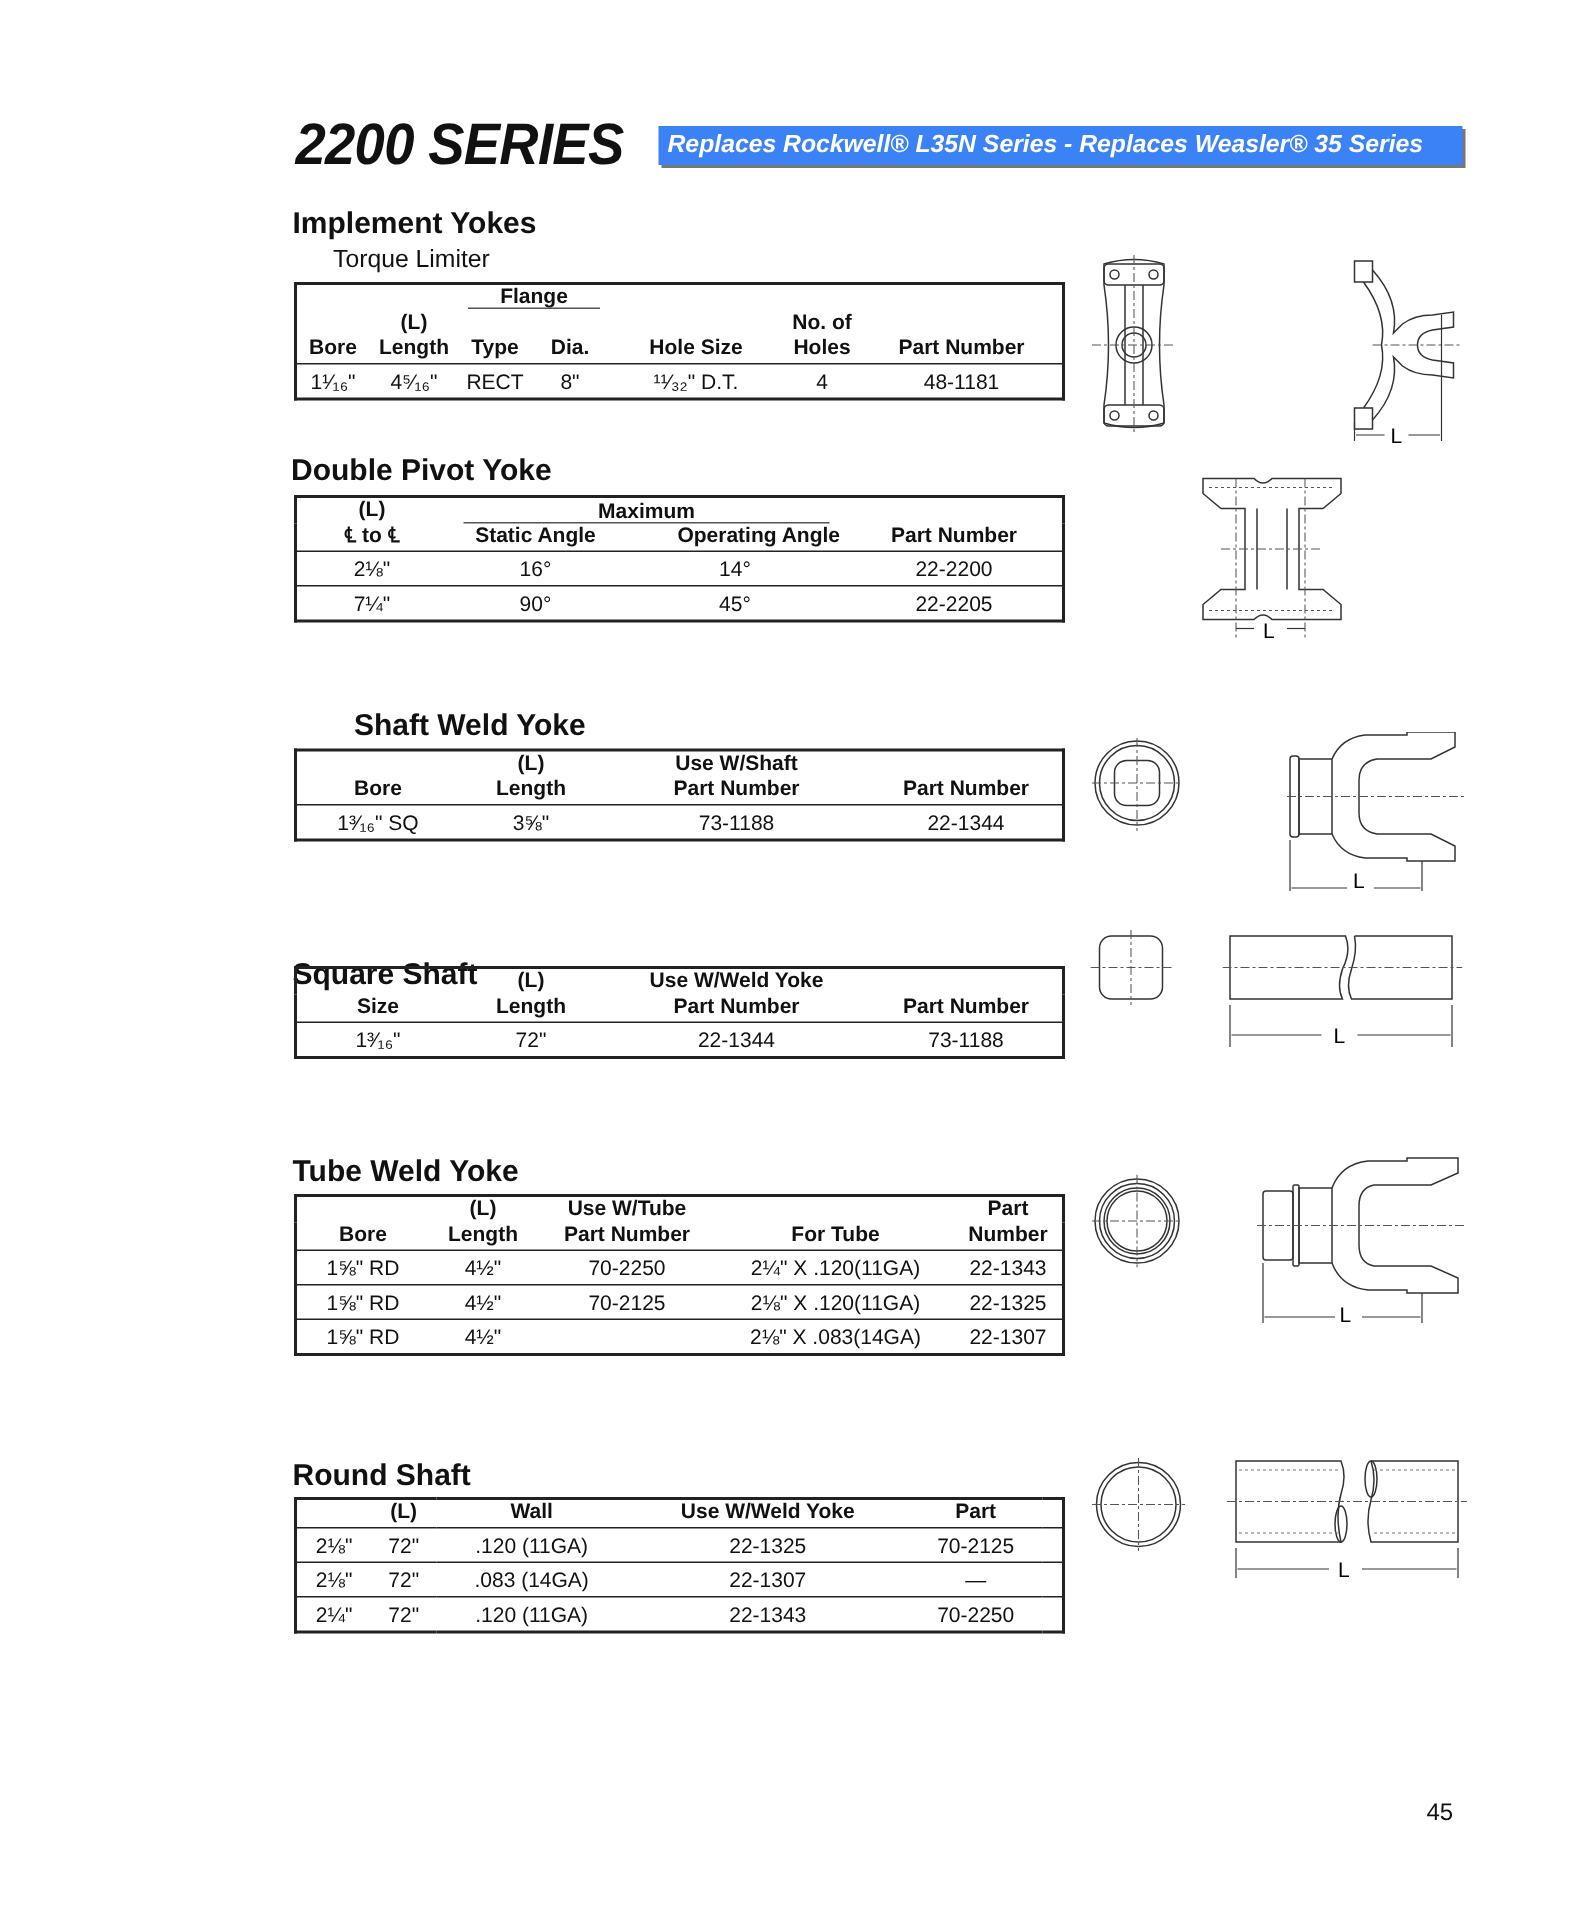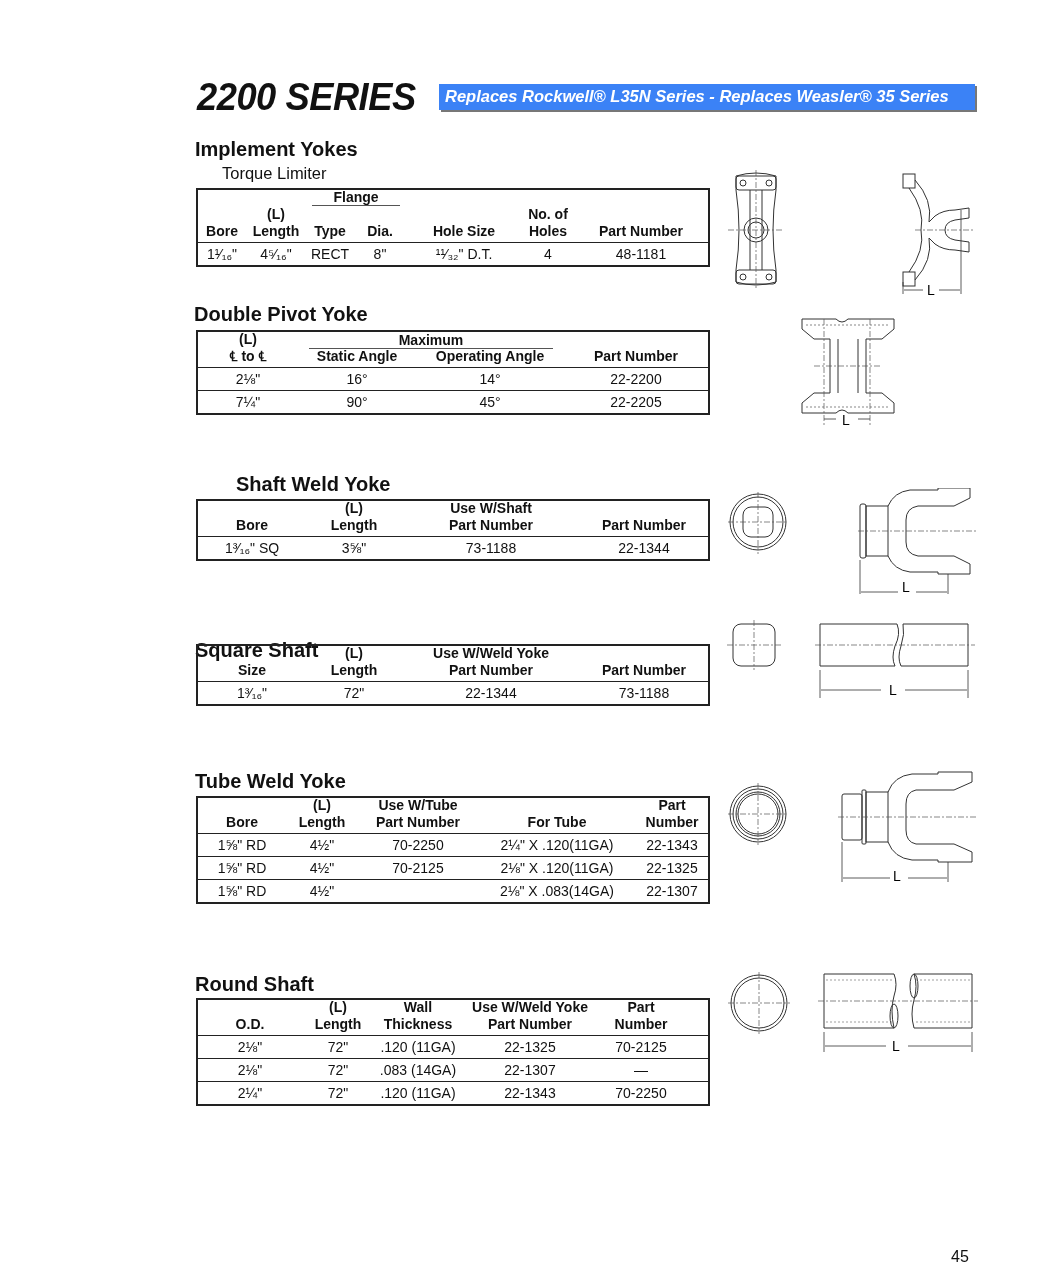--- a/index.html
+++ b/index.html
@@ -17,21 +17,21 @@
   .section-sub { font-size:16.5px; line-height:20px; }
 
   table.spec { position:absolute; border-collapse:collapse; border:2px solid #222; font-size:14px; }
   table.spec th { font-weight:bold; font-size:14px; line-height:15px; padding:0 4px 2px; vertical-align:bottom; text-align:center; }
   table.spec thead tr:last-child th { padding-bottom:3px; }
   table.spec td { text-align:center; height:22px; padding:0 4px; border-top:1.5px solid #222; }
   table.spec thead { border-bottom:1.5px solid #222; }
   .grp { border-bottom:1.5px solid #555; }
 
   .fig { position:absolute; }
-  .page-num { left:951px; top:1248px; font-size:16px; }
+  .page-num { left:951px; top:1200px; font-size:16px; }
 </style>
 </head>
 <body>
 
 <div class="abs series-title">2200 SERIES</div>
 <div class="abs series-banner">Replaces Rockwell® L35N Series - Replaces Weasler® 35 Series</div>
 
 <div class="abs section-title" style="left:195px; top:137px;">Implement Yokes</div>
 <div class="abs section-sub" style="left:222px; top:163px;">Torque Limiter</div>
 <table class="spec" style="left:196px; top:188px; width:514px;">
@@ -109,21 +109,21 @@
 <table class="spec" style="left:196px; top:330px; width:514px;">
   <thead>
     <tr>
       <th>(L)</th>
       <th colspan="2" style="padding-bottom:0;"><span class="grp" style="display:inline-block; width:244px;">Maximum</span></th>
       <th></th>
     </tr>
     <tr>
       <th style="width:92px;">℄ to ℄</th>
       <th style="width:110px;">Static Angle</th>
-      <th style="width:140px;">Operating Angle</th>
+      <th style="width:140px;text-align:right;">Operating Angle</th>
       <th>Part Number</th>
     </tr>
   </thead>
   <tbody>
     <tr>
       <td>2⅛"</td>
       <td>16°</td>
       <td>14°</td>
       <td>22-2200</td>
     </tr>
@@ -339,28 +339,20 @@
 
 <div class="abs section-title" style="left:195px; top:972px;">Round Shaft</div>
 <table class="spec" style="left:196px; top:998px; width:514px;">
   <thead>
     <tr>
       <th></th>
       <th>(L)</th>
       <th>Wall</th>
       <th>Use W/Weld Yoke</th>
       <th>Part</th>
-      <th></th>
-    </tr>
-    <tr>
-      <th style="width:96px;">O.D.</th>
-      <th style="width:64px;">Length</th>
-      <th style="width:80px;">Thickness</th>
-      <th style="width:128px;">Part Number</th>
-      <th style="width:78px;">Number</th>
       <th></th>
     </tr>
   </thead>
   <tbody>
     <tr>
       <td>2⅛"</td>
       <td>72"</td>
       <td>.120 (11GA)</td>
       <td>22-1325</td>
       <td>70-2125</td>

